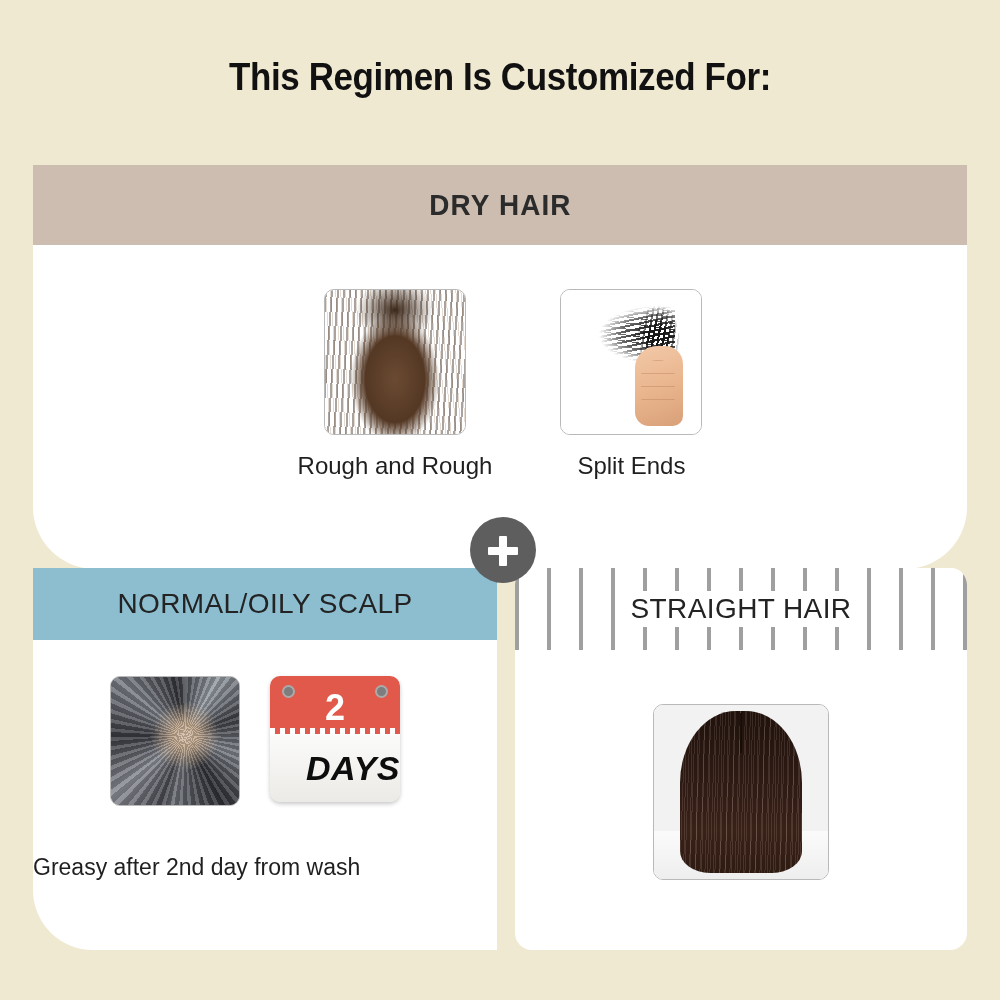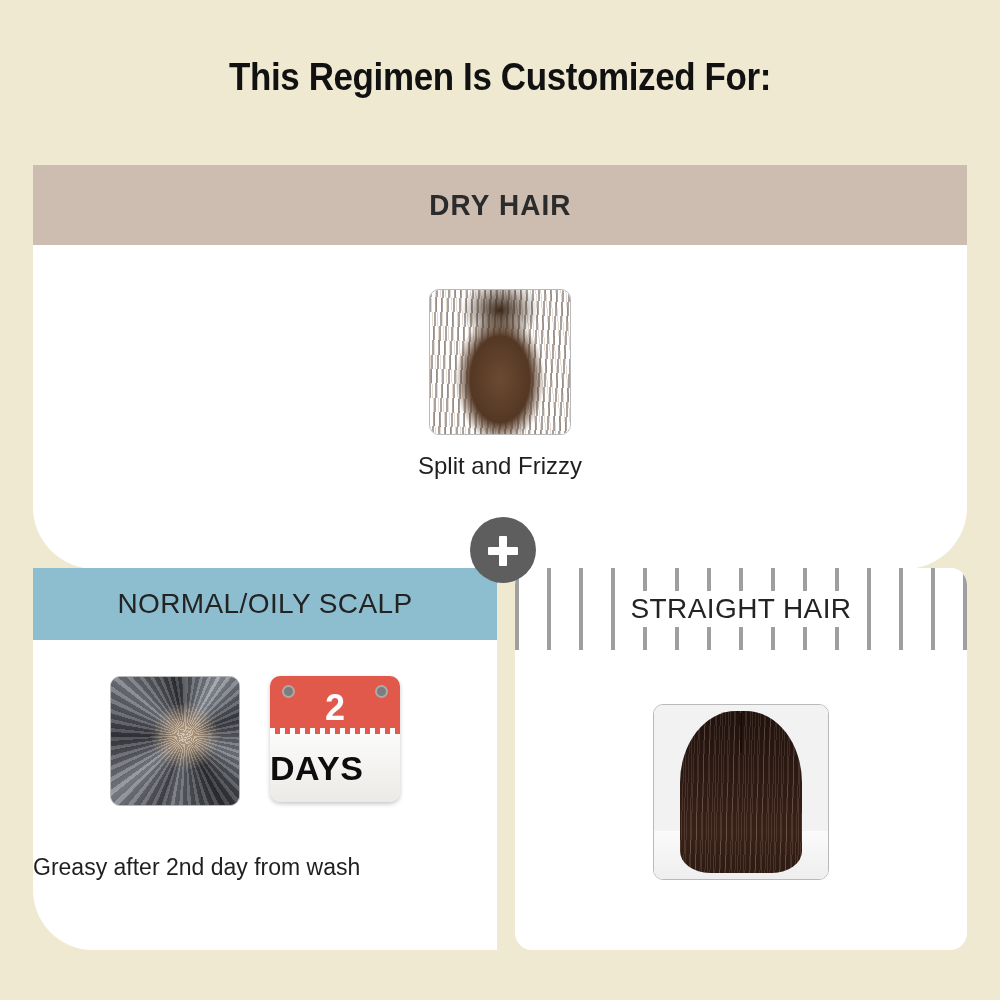--- a/index.html
+++ b/index.html
@@ -307,21 +307,21 @@
     font-family: "Liberation Sans", sans-serif;
   }
   .cal-perf {
     position: absolute; left: 0; bottom: -1px; width: 100%; height: 7px;
     background-image: repeating-linear-gradient(to right,
         #ffffff 0 5px, rgba(255,255,255,0) 5px 10px);
   }
   .cal-body {
     height: 68px;
     background: linear-gradient(to bottom, #fbfbfa 0%, #eceae6 100%);
-    display: flex; align-items: center; justify-content: flex-start;
+    display: flex; align-items: center; justify-content: flex-end; font-style: italic;
   }
   .cal-days {
     font-size: 34px; font-weight: bold; color: #0d0d0d;
     letter-spacing: 0.5px;
     font-family: "Liberation Sans", sans-serif;
   }
 
   .scalp-caption {
     margin-top: 18px;
     font-size: 23px;
@@ -340,23 +340,33 @@
     <span class="header-label">DRY HAIR</span>
   </div>
 
   <div class="panel-dry-body">
     <div class="card-row" style="top:44px; gap:68px;">
 
       <div class="photo-card">
         <div class="photo-frame">
           <div class="img-frizzy"></div>
         </div>
-        <div class="photo-caption">Split and Frizzy</div>
+        <div class="photo-caption">Rough and Rough</div>
       </div>
 
+      <div class="photo-card">
+        <div class="photo-frame">
+          <div class="img-split">
+            <div class="strands"></div>
+            <div class="tuft"></div>
+            <div class="hand"></div>
+          </div>
+        </div>
+        <div class="photo-caption">Split Ends</div>
+      </div>
 
     </div>
   </div>
 </div>
 
 <div class="plus-badge"></div>
 
 <div class="panel-scalp">
 
   <div class="panel-scalp-header">

